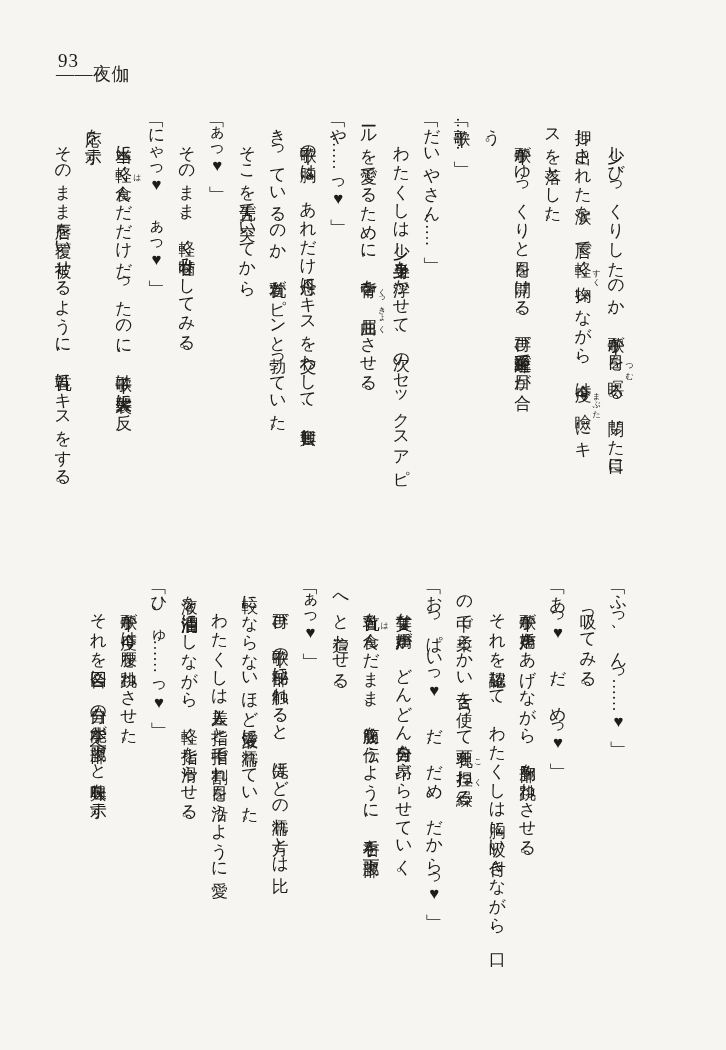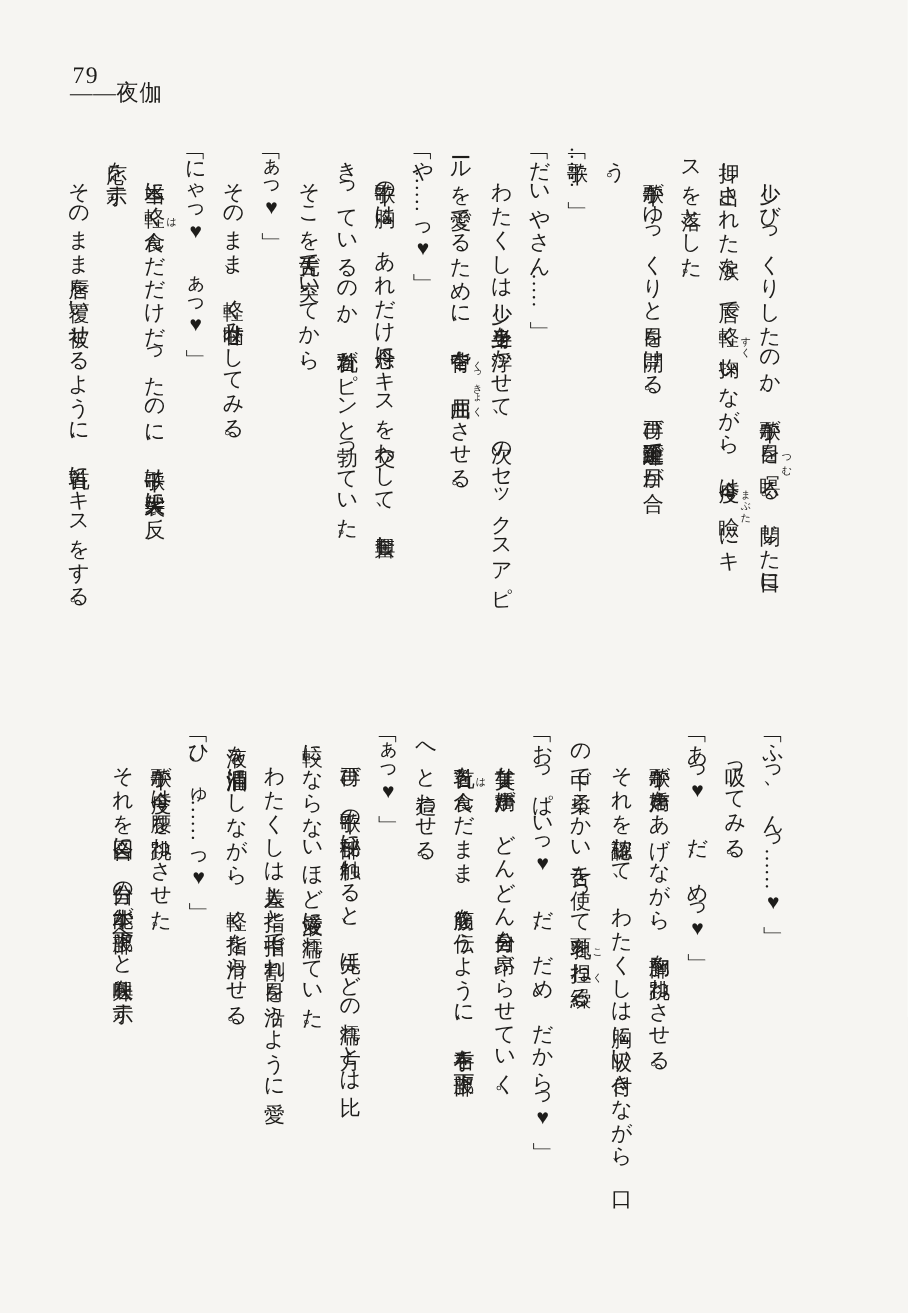--- a/index.html
+++ b/index.html
@@ -54,21 +54,21 @@
   rt {
     font-size: 8px;
     letter-spacing: 0;
     font-family: "Liberation Serif", "DejaVu Serif", serif;
   }
 </style>
 </head>
 <body>
 
 <div class="page">
-  <div class="page-number">79</div>
+  <div class="page-number">93</div>
   <div class="running-title">――夜伽</div>
   <div class="dan dan-upper">
       <p class="tcol indent">少しびっくりしたのか、千歌が目を<ruby>瞑<rt>つむ</rt></ruby>る。閉じた目に</p>
       <p class="tcol">押し出された涙を、唇で軽く<ruby>掬<rt>すく</rt></ruby>いながら、今度は<ruby>瞼<rt>まぶた</rt></ruby>にキ</p>
       <p class="tcol">スを落とした。</p>
       <p class="tcol indent">千歌がゆっくりと目を開ける。再び至近距離で目が合</p>
       <p class="tcol">う。</p>
       <p class="tcol">「千歌……」</p>
       <p class="tcol">「だいやさん……」</p>
       <p class="tcol indent">わたくしは少し上半身を浮かせて、次のセックスアピ</p>

